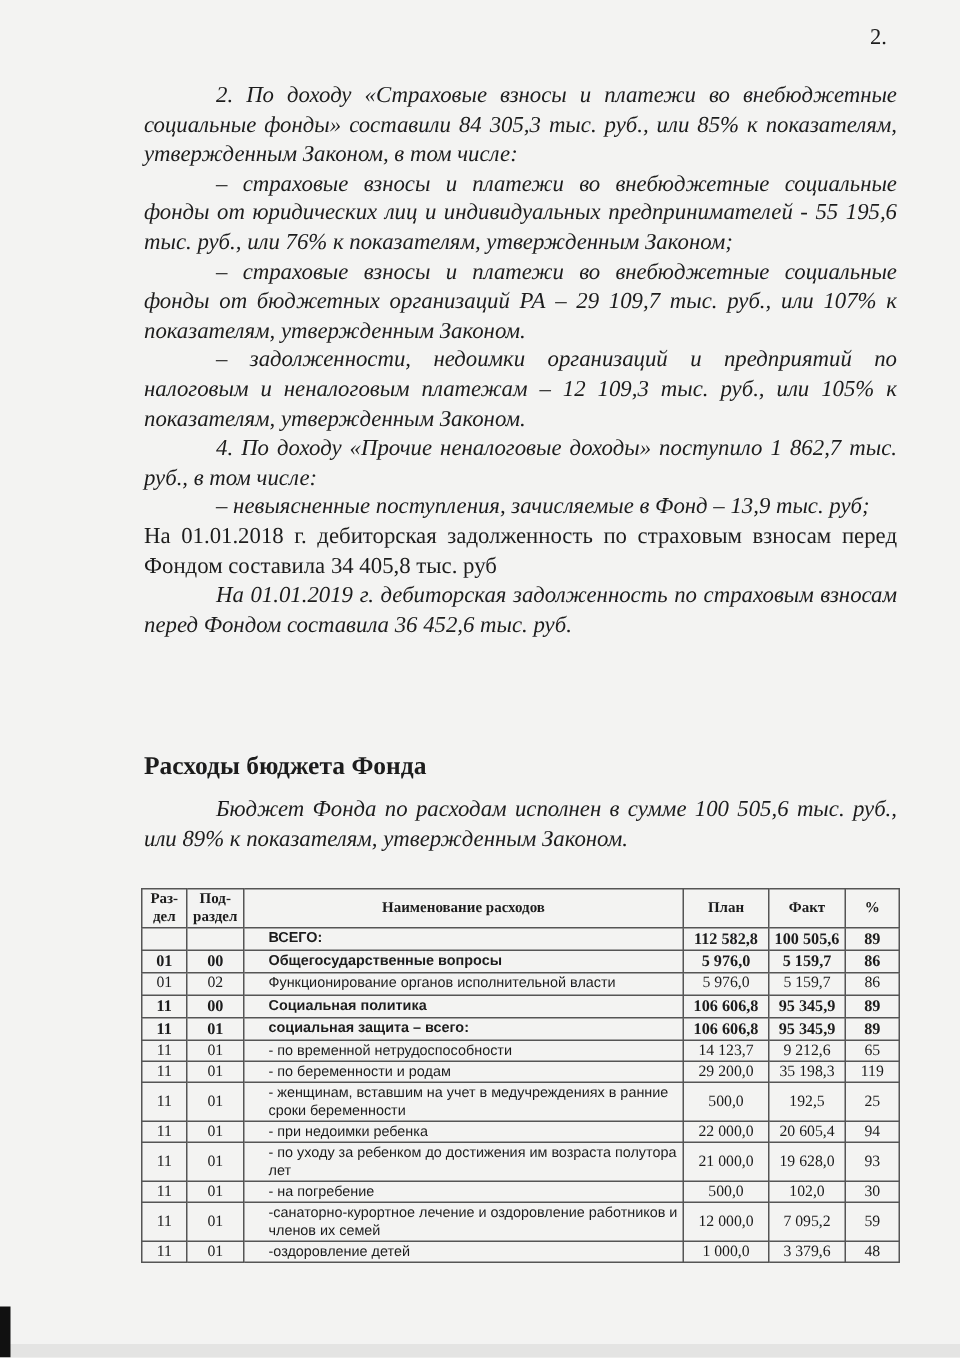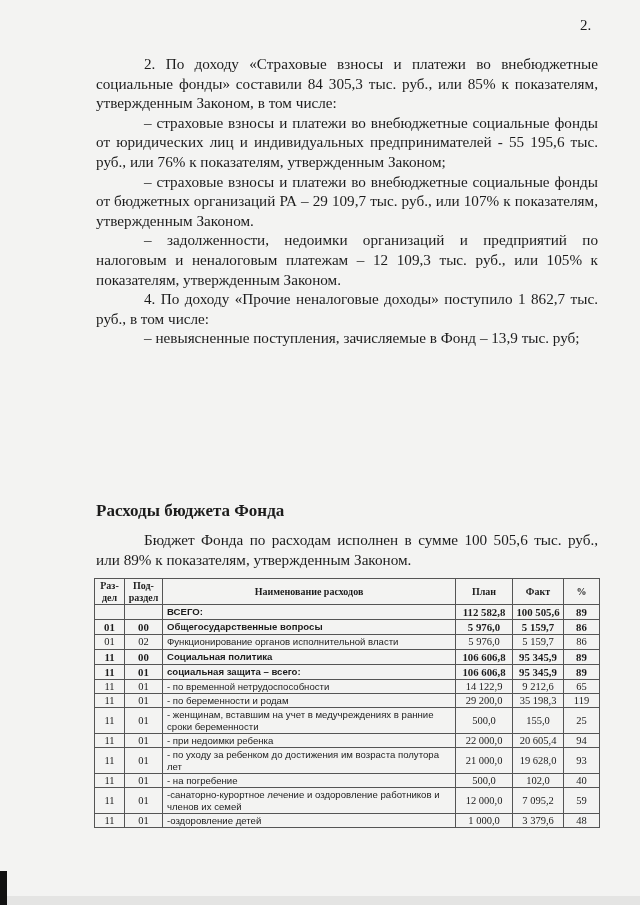--- a/index.html
+++ b/index.html
@@ -11,38 +11,38 @@
   }
   .page { position: absolute; left: 0; top: 0; width: 640px; height: 896px; background: #f3f3f2; }
   .page-bottom { position: absolute; left: 0; top: 896px; width: 640px; height: 9px; background: #e4e4e3; }
   .edge-mark { position: absolute; left: 0; top: 871px; width: 7px; height: 34px; background: #111; }
   .page-num { position: absolute; left: 580px; top: 17px; font-size: 15px; }
   .text {
     position: absolute; left: 96px; width: 502px;
     font-size: 15.2px; line-height: 19.6px; text-align: justify;
   }
   .text p { margin: 0; }
-  .ind { text-indent: 48px; }
+  .ind { text-indent: 48px; font-style: italic; }
   .heading {
     position: absolute; left: 96px; width: 502px; top: 501px;
     font-weight: bold; font-size: 17px;
   }
   .text2 { top: 530px; }
   table.budget {
-    position: absolute; left: 94px; top: 578px; width: 505px;
+    position: absolute; left: 94px; top: 592px; width: 505px;
     border-collapse: collapse; table-layout: fixed;
     font-family: "Liberation Sans", sans-serif; font-size: 9.6px;
   }
   table.budget td, table.budget th {
     border: 1px solid #555; padding: 0 2px; line-height: 12px;
     vertical-align: middle;
   }
   table.budget th { font-family: "Liberation Serif", serif; font-weight: bold; font-size: 10px; text-align: center; height: 25px; }
   table.budget td.c { text-align: center; font-family: "Liberation Serif", serif; font-size: 10.5px; }
-  table.budget td.n { text-align: left; padding-left: 4px; }
+  table.budget td.n { text-align: left; padding-left: 16px; }
   table.budget tr.b td { font-weight: bold; }
   table.budget tr.b td.c { font-size: 10.8px; text-align: center; }
   table.budget tr.r1 td { height: 13px; }
   table.budget tr.r2 td { height: 14px; }
   table.budget tr.rb td { height: 14px; }
   table.budget tr.r3 td { height: 25px; }
 </style>
 </head>
 <body>
 
@@ -52,20 +52,22 @@
 
 <div class="page-num">2.</div>
 
 <div class="text" style="top:54px;">
   <p class="ind">2. По доходу «Страховые взносы и платежи во внебюджетные социальные фонды» составили 84 305,3 тыс. руб., или 85% к показателям, утвержденным Законом, в том числе:</p>
   <p class="ind">– страховые взносы и платежи во внебюджетные социальные фонды от юридических лиц и индивидуальных предпринимателей - 55 195,6 тыс. руб., или 76% к показателям, утвержденным Законом;</p>
   <p class="ind">– страховые взносы и платежи во внебюджетные социальные фонды от бюджетных организаций РА – 29 109,7 тыс. руб., или 107% к показателям, утвержденным Законом.</p>
   <p class="ind">– задолженности, недоимки организаций и предприятий по налоговым и неналоговым платежам – 12 109,3 тыс. руб., или 105% к показателям, утвержденным Законом.</p>
   <p class="ind">4. По доходу «Прочие неналоговые доходы» поступило 1 862,7 тыс. руб., в том числе:</p>
   <p class="ind">– невыясненные поступления, зачисляемые в Фонд – 13,9 тыс. руб;</p>
+  <p>На 01.01.2018 г. дебиторская задолженность по страховым взносам перед Фондом составила 34 405,8 тыс. руб</p>
+  <p class="ind">На 01.01.2019 г. дебиторская задолженность по страховым взносам перед Фондом составила 36 452,6 тыс. руб.</p>
 </div>
 
 <div class="heading">Расходы бюджета Фонда</div>
 
 <div class="text text2">
   <p class="ind">Бюджет Фонда по расходам исполнен в сумме 100 505,6 тыс. руб., или 89% к показателям, утвержденным Законом.</p>
 </div>
 
 <table class="budget">
   <colgroup>
@@ -124,38 +126,38 @@
         <td class="c">01</td>
         <td class="n">социальная защита – всего:</td>
         <td class="c">106 606,8</td>
         <td class="c">95 345,9</td>
         <td class="c">89</td>
       </tr>
       <tr class="r1">
         <td class="c">11</td>
         <td class="c">01</td>
         <td class="n">- по временной нетрудоспособности</td>
-        <td class="c">14 122,9</td>
+        <td class="c">14 123,7</td>
         <td class="c">9 212,6</td>
         <td class="c">65</td>
       </tr>
       <tr class="r1">
         <td class="c">11</td>
         <td class="c">01</td>
         <td class="n">- по беременности и родам</td>
         <td class="c">29 200,0</td>
         <td class="c">35 198,3</td>
         <td class="c">119</td>
       </tr>
       <tr class="r3">
         <td class="c">11</td>
         <td class="c">01</td>
         <td class="n">- женщинам, вставшим на учет в медучреждениях в ранние сроки беременности</td>
         <td class="c">500,0</td>
-        <td class="c">155,0</td>
+        <td class="c">192,5</td>
         <td class="c">25</td>
       </tr>
       <tr class="r1">
         <td class="c">11</td>
         <td class="c">01</td>
         <td class="n"> - при недоимки ребенка</td>
         <td class="c">22 000,0</td>
         <td class="c">20 605,4</td>
         <td class="c">94</td>
       </tr>
@@ -166,21 +168,21 @@
         <td class="c">21 000,0</td>
         <td class="c">19 628,0</td>
         <td class="c">93</td>
       </tr>
       <tr class="r1">
         <td class="c">11</td>
         <td class="c">01</td>
         <td class="n">- на погребение</td>
         <td class="c">500,0</td>
         <td class="c">102,0</td>
-        <td class="c">40</td>
+        <td class="c">30</td>
       </tr>
       <tr class="r3">
         <td class="c">11</td>
         <td class="c">01</td>
         <td class="n">-санаторно-курортное лечение и оздоровление работников и членов их семей</td>
         <td class="c">12 000,0</td>
         <td class="c">7 095,2</td>
         <td class="c">59</td>
       </tr>
       <tr class="r1">

